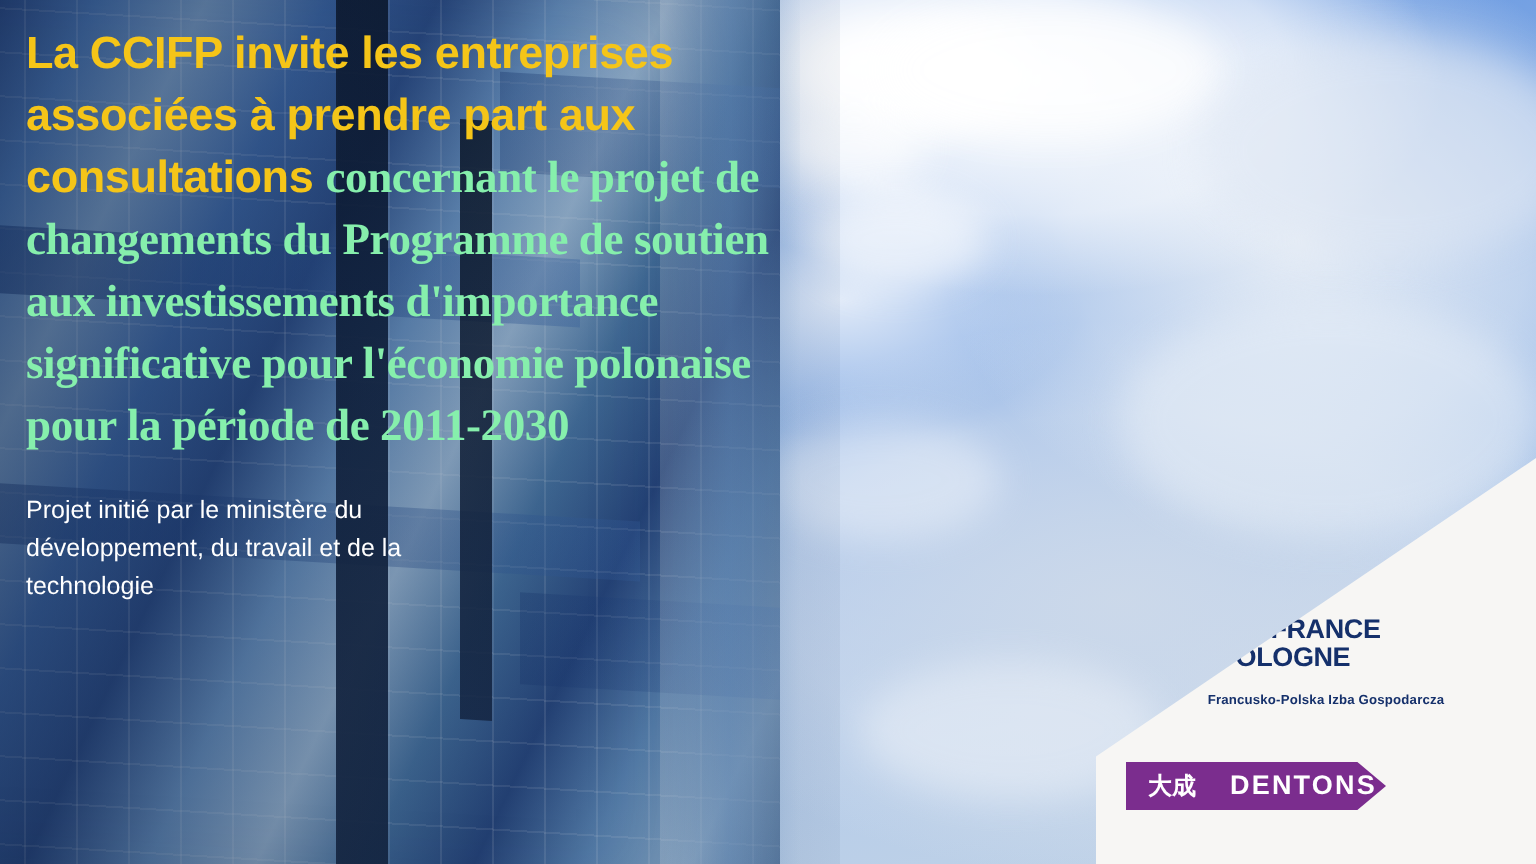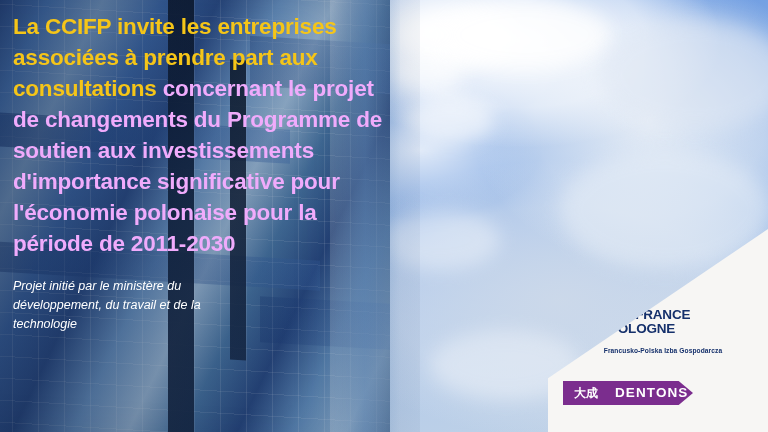--- a/index.html
+++ b/index.html
@@ -110,27 +110,26 @@
     width: 380px;
   }
   .headline {
     margin: 0;
     font-size: 22.5px;
     line-height: 31px;
     font-weight: 700;
     letter-spacing: -0.2px;
   }
   .hl-yellow { color: #F5C518; }
-  .hl-white  { color: #f0abfc; }
+  .hl-white  { color: #86efac; font-family: Liberation Serif, serif; }
   .subnote {
     margin: 18px 0 0 0;
     color: #ffffff;
     font-size: 12.5px;
     line-height: 19px;
-    font-style: italic;
     font-weight: 400;
     width: 215px;
   }
 
   
   .logo-panel {
     position: absolute;
     right: 0;
     top: 229px;
     width: 220px;

